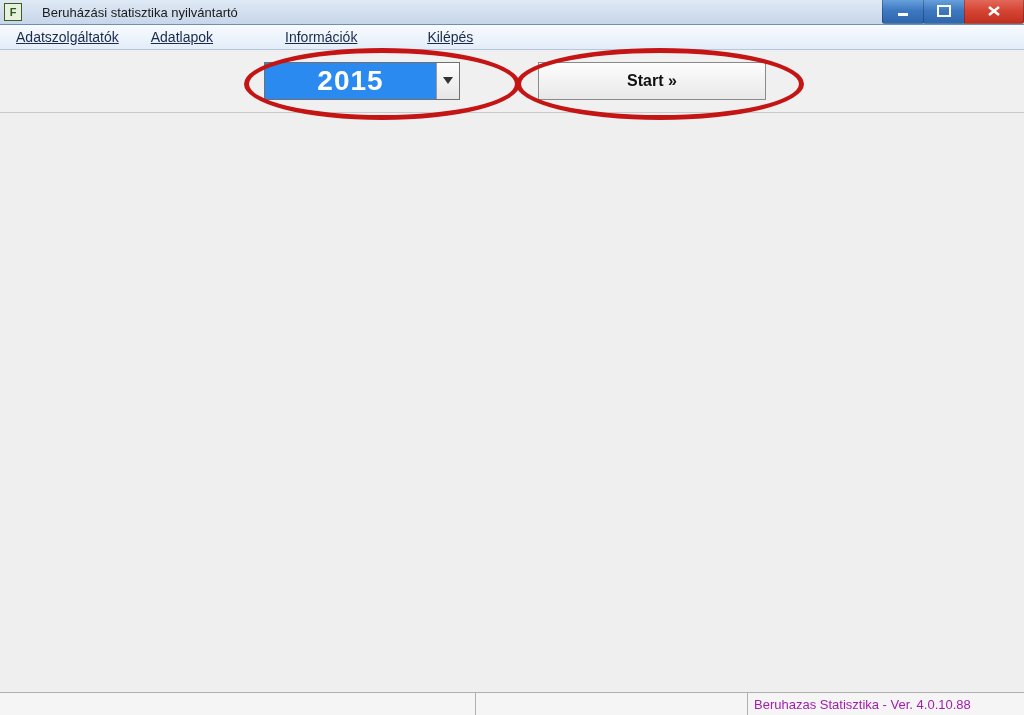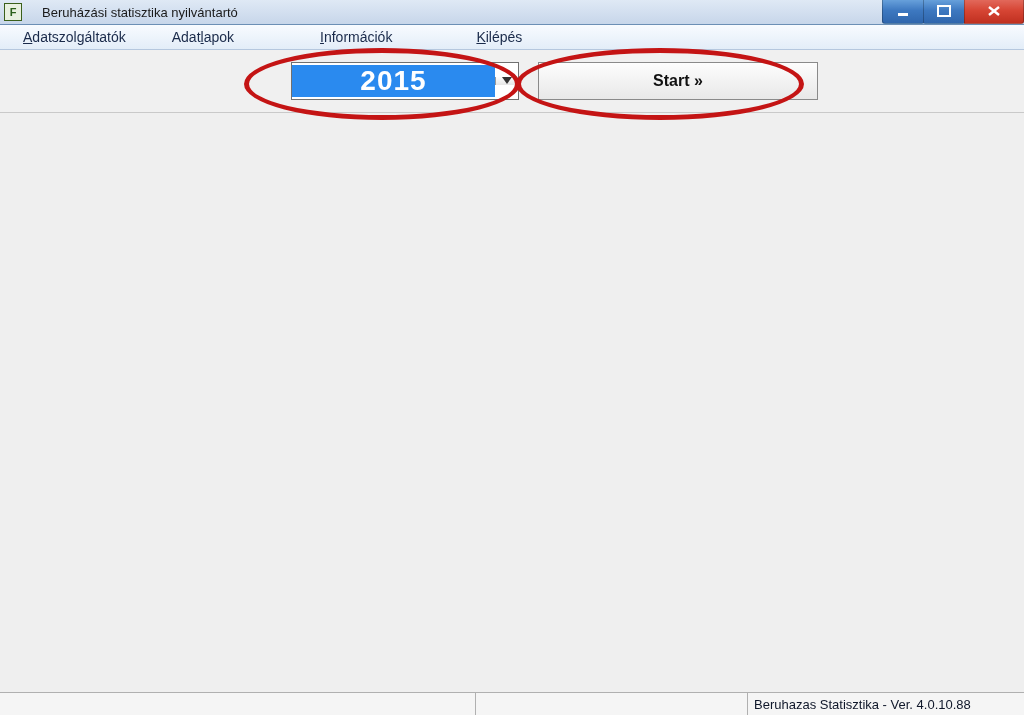--- a/index.html
+++ b/index.html
@@ -77,47 +77,47 @@
   .menubar {
     height: 24px;
     background: linear-gradient(to bottom, #f8fbff 0%, #e3edf8 100%);
     border-bottom: 1px solid #b5c7de;
     display: flex;
     align-items: center;
     font-size: 14px;
     color: #1a2a4a;
   }
   .menubar .mitem {
-    padding: 3px 23px;
+    padding: 3px 16px;
     cursor: default;
+    text-decoration: underline;
   }
   .menubar .mitem .ul {
     text-decoration: underline;
   }
   .menubar .spacer4 { width: 40px; }
   .menubar .spacer5 { width: 38px; }
 
   
   .toolbar {
     height: 62px;
     border-bottom: 1px solid #c9c9c9;
     background: #f0f0f0;
     position: relative;
   }
   .year-combo {
     position: absolute;
-    left: 291px;
+    left: 264px;
     top: 12px;
-    width: 228px;
+    width: 196px;
     height: 38px;
     display: flex;
     border: 1px solid #707070;
     background: #fff;
     box-sizing: border-box;
-    align-items: center;
   }
   .year-combo .year-val {
     flex: 1;
     background: #2a8aef;
     color: #fff;
     font-size: 28px;
     font-weight: 900;
     display: flex;
     align-items: center;
     justify-content: center;
@@ -128,21 +128,21 @@
     background: linear-gradient(to bottom, #fdfdfd, #e6e6e6);
     border-left: 1px solid #9a9a9a;
     display: flex;
     align-items: center;
     justify-content: center;
   }
   .start-btn {
     position: absolute;
     left: 538px;
     top: 12px;
-    width: 280px;
+    width: 228px;
     height: 38px;
     border: 1px solid #8a8a8a;
     background: linear-gradient(to bottom, #fdfdfd, #e8e8e8);
     display: flex;
     align-items: center;
     justify-content: center;
     font-size: 16px;
     font-weight: bold;
     color: #111;
     box-sizing: border-box;
@@ -163,21 +163,21 @@
     background: #efefef;
   }
 
   
   .statusbar {
     height: 22px;
     border-top: 1px solid #b0b0b0;
     background: #f5f5f5;
     display: flex;
     font-size: 13px;
-    color: #0f172a;
+    color: #a21caf;
     align-items: center;
   }
   .statusbar .pane {
     border-right: 1px solid #b0b0b0;
     height: 100%;
     display: flex;
     align-items: center;
     padding: 0 6px;
     box-sizing: border-box;
   }

